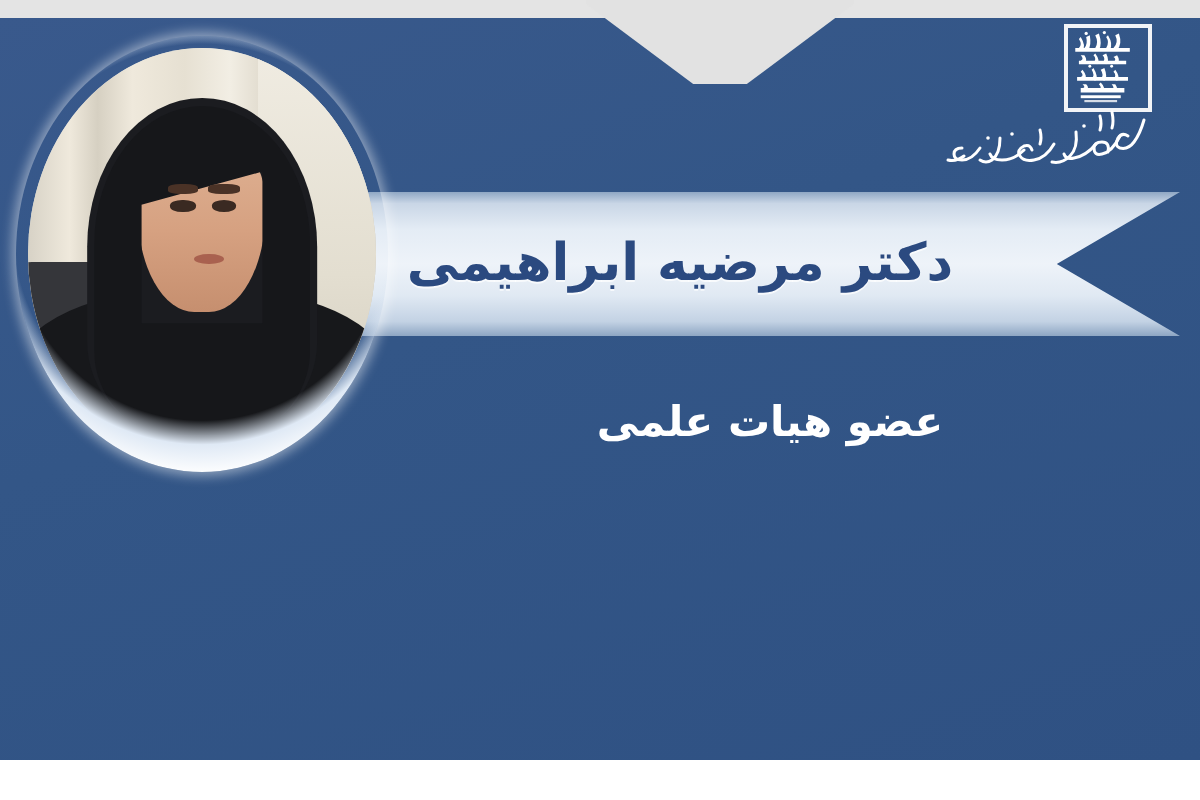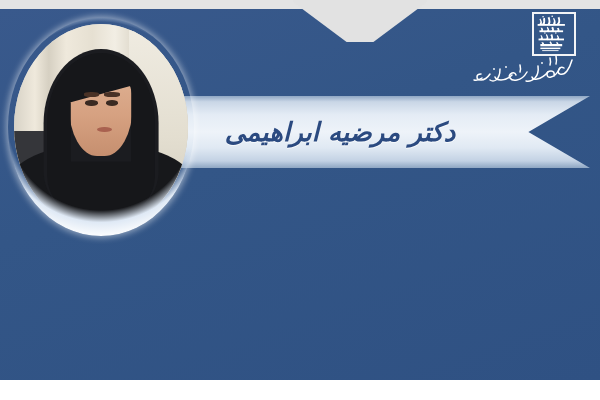--- a/index.html
+++ b/index.html
@@ -191,21 +191,20 @@
     box-shadow: 0 1px 3px rgba(0,0,0,0.18);
   }
   .ribbon-text {
     color: #2b4a80;
     font-size: 26px;
     font-weight: bold;
     letter-spacing: 0.5px;
     margin-right: 60px;
     white-space: nowrap;
     text-shadow: 0 1px 0 rgba(255,255,255,0.7);
-    font-style: italic;
   }
 
   
   .subtitle-block {
     position: absolute;
     left: 190px;
     top: 196px;
     width: 390px;
     text-align: center;
     z-index: 5;
@@ -276,20 +275,21 @@
       <div class="pt-lips"></div>
     </div>
     <div class="portrait-ring"></div>
   </div>
 
   <div class="ribbon">
     <span class="ribbon-text">دکتر مرضیه ابراهیمی</span>
   </div>
 
   <div class="subtitle-block">
+    <div class="subtitle-line1">عضو هیات علمی</div>
   </div>
 
   <div class="logo-wrap">
     <div class="logo-square">
       <svg viewBox="0 0 44 44" width="40" height="40">
         <g fill="#ffffff">
           <path d="M4 11 h30 v2 H4 z"></path>
           <path d="M7 5 q3 5 1 7 l-2 -1 q2 -2 0 -5 z"></path>
           <path d="M12 4 q1 6 -1 8 l-2 -1 q2 -2 1 -6 z"></path>
           <path d="M17 3 q2 6 0 9 l-2 -1 q2 -3 0 -7 z"></path>

